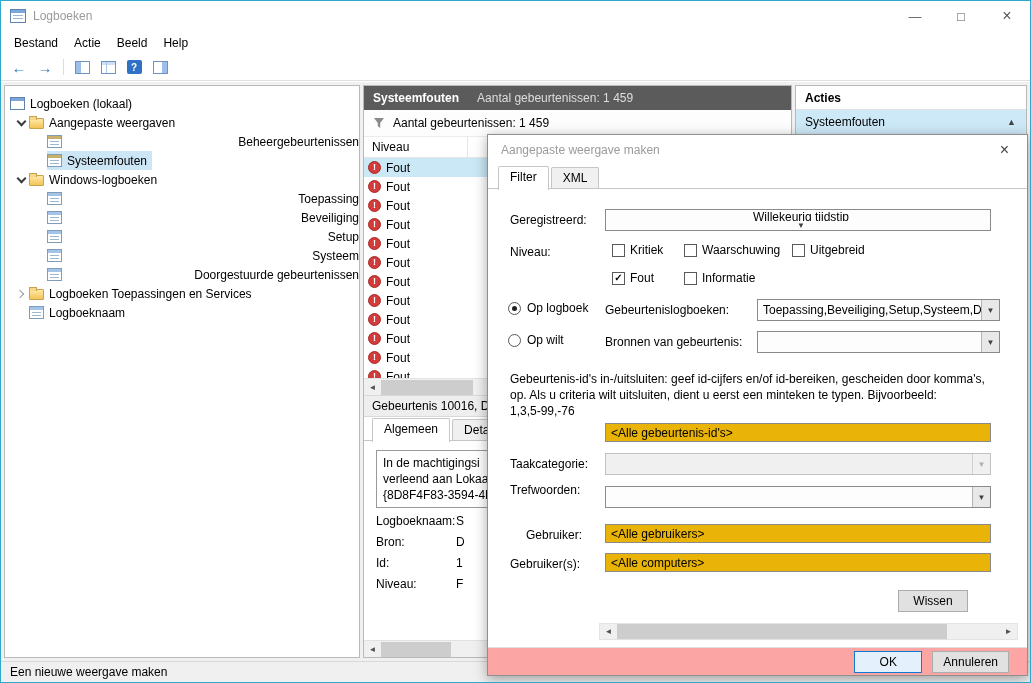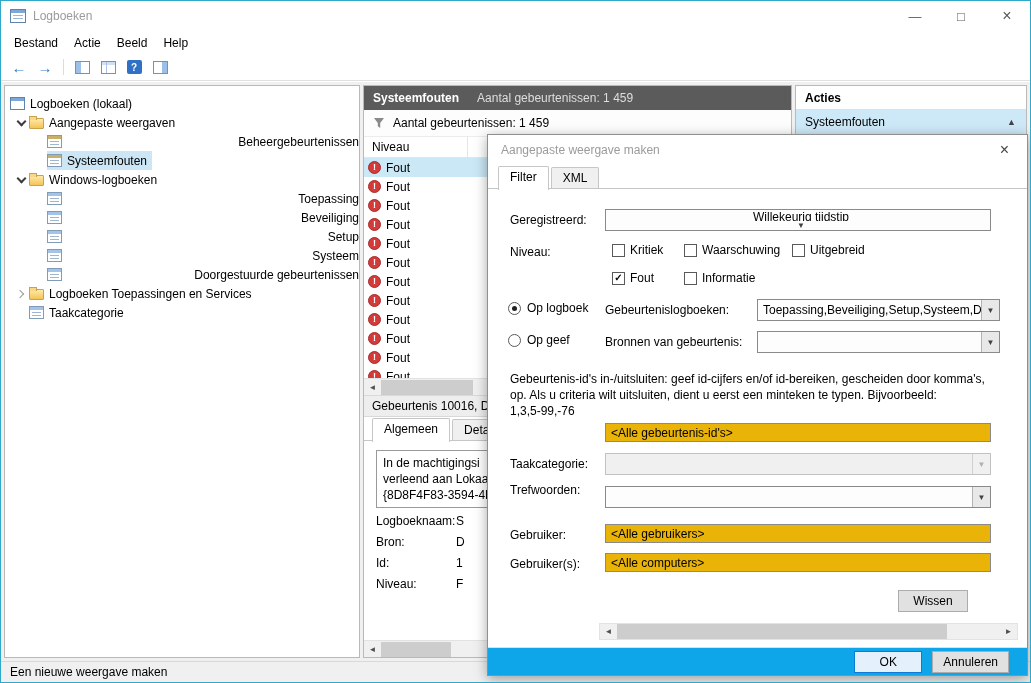--- a/index.html
+++ b/index.html
@@ -117,21 +117,21 @@
 
   
   .dialog { position:absolute; left:486px; top:133px; width:541px; height:542px; background:#fff;
             border:1px solid #8f8f8f; box-shadow:0 3px 12px rgba(0,0,0,0.35); z-index:20;
             display:flex; flex-direction:column; }
   .d-titlebar { height:30px; display:flex; align-items:center; flex:none; }
   .d-title { margin-left:13px; color:#9b9b9b; }
   .d-close { margin-left:auto; width:45px; height:30px; display:flex; align-items:center; justify-content:center;
              color:#444; font-size:14px; }
   .d-body { flex:1; position:relative; background:#fff; overflow:hidden; }
-  .d-footer { height:28px; background:#0ea5e9; border-top:1px solid #dfdfdf; display:flex; align-items:center;
+  .d-footer { height:28px; background:#fca5a5; border-top:1px solid #dfdfdf; display:flex; align-items:center;
               justify-content:flex-end; gap:10px; padding-right:18px; flex:none; }
 
   .dlabel { position:absolute; white-space:nowrap; }
   .combo { position:absolute; height:22px; border:1px solid #8a8a8a; background:#fdfdfd;
            display:flex; align-items:center; padding-left:6px; }
   .combo .val { flex:1; white-space:nowrap; overflow:hidden; }
   .combo .arrow { width:16px; text-align:center; font-size:8px; color:#404040; flex:none; }
   .combo.buttoned { padding-left:5px; }
   .combo.buttoned .arrow { width:18px; height:20px; background:#e8e8e8; border-left:1px solid #b3b3b3;
                            display:flex; align-items:center; justify-content:center; }
@@ -246,21 +246,21 @@
         <span>Doorgestuurde gebeurtenissen</span>
       </div>
       <div class="tree-item lvl1">
         <span class="tw tw-col"></span>
         <span class="ticon ic-folder"></span>
         <span>Logboeken Toepassingen en Services</span>
       </div>
       <div class="tree-item lvl1">
         <span class="tw"></span>
         <span class="ticon ic-subs"></span>
-        <span>Taakcategorie</span>
+        <span>Logboeknaam</span>
       </div>
     </div>
 
     <div class="panel middle-panel">
       <div class="m-header">
         <span class="m-title">Systeemfouten</span>
         <span class="m-sub">Aantal gebeurtenissen: 1 459</span>
       </div>
       <div class="filter-bar">
         <svg width="12" height="12" viewBox="0 0 12 12">
@@ -424,21 +424,21 @@
         <span>Op logboek</span>
       </div>
       <span class="dlabel" style="left:117px; top:114px;">Gebeurtenislogboeken:</span>
       <div class="combo buttoned" style="left:269px; top:110px; width:243px;">
         <span class="val">Toepassing,Beveiliging,Setup,Systeem,Doo</span>
         <span class="arrow">▼</span>
       </div>
 
       <div class="rb" style="left:20px; top:144px;">
         <span class="dot"></span>
-        <span>Op geef</span>
+        <span>Op wilt</span>
       </div>
       <span class="dlabel" style="left:117px; top:146px;">Bronnen van gebeurtenis:</span>
       <div class="combo buttoned" style="left:269px; top:142px; width:243px;">
         <span class="val"></span>
         <span class="arrow">▼</span>
       </div>
 
       <div class="help-text">
         <span>Gebeurtenis-id's in-/uitsluiten: geef id-cijfers en/of id-bereiken, gescheiden door komma's,</span>
         <span>op. Als u criteria wilt uitsluiten, dient u eerst een minteken te typen. Bijvoorbeeld:</span>
@@ -452,21 +452,21 @@
         <span class="val"></span>
         <span class="arrow">▼</span>
       </div>
 
       <span class="dlabel" style="left:22px; top:294px;">Trefwoorden:</span>
       <div class="combo buttoned" style="left:117px; top:297px; width:386px;">
         <span class="val"></span>
         <span class="arrow">▼</span>
       </div>
 
-      <span class="dlabel" style="left:22px; top:339px;">Gebruiker:</span>
+      <span class="dlabel" style="left:38px; top:339px;">Gebruiker:</span>
       <input class="tinput" style="left: 117px; top: 335px; width: 386px;" value="&lt;Alle gebruikers&gt;">
 
       <span class="dlabel" style="left:22px; top:368px;">Gebruiker(s):</span>
       <input class="tinput" style="left: 117px; top: 364px; width: 386px;" value="&lt;Alle computers&gt;">
 
       <button class="btn wissen-btn">Wissen</button>
 
       <div class="d-hscroll">
         <span class="hs-btn">◄</span>
         <span class="hs-thumb" style="width:330px;"></span>

